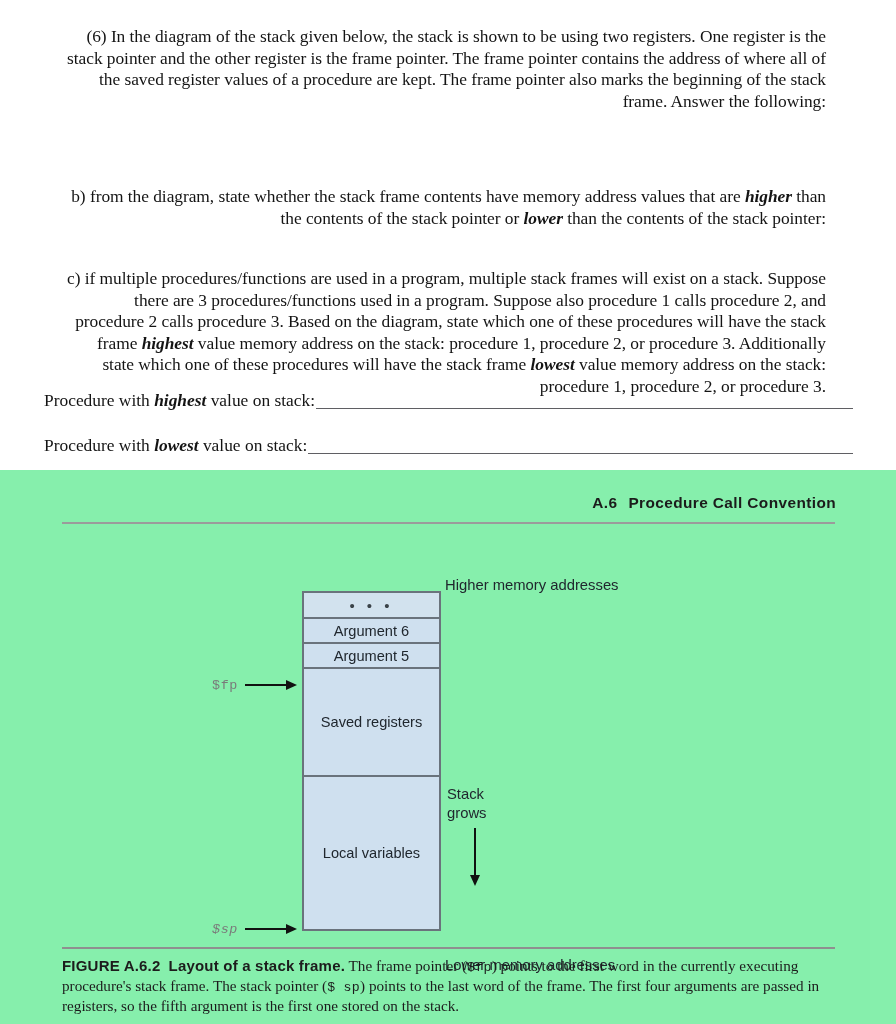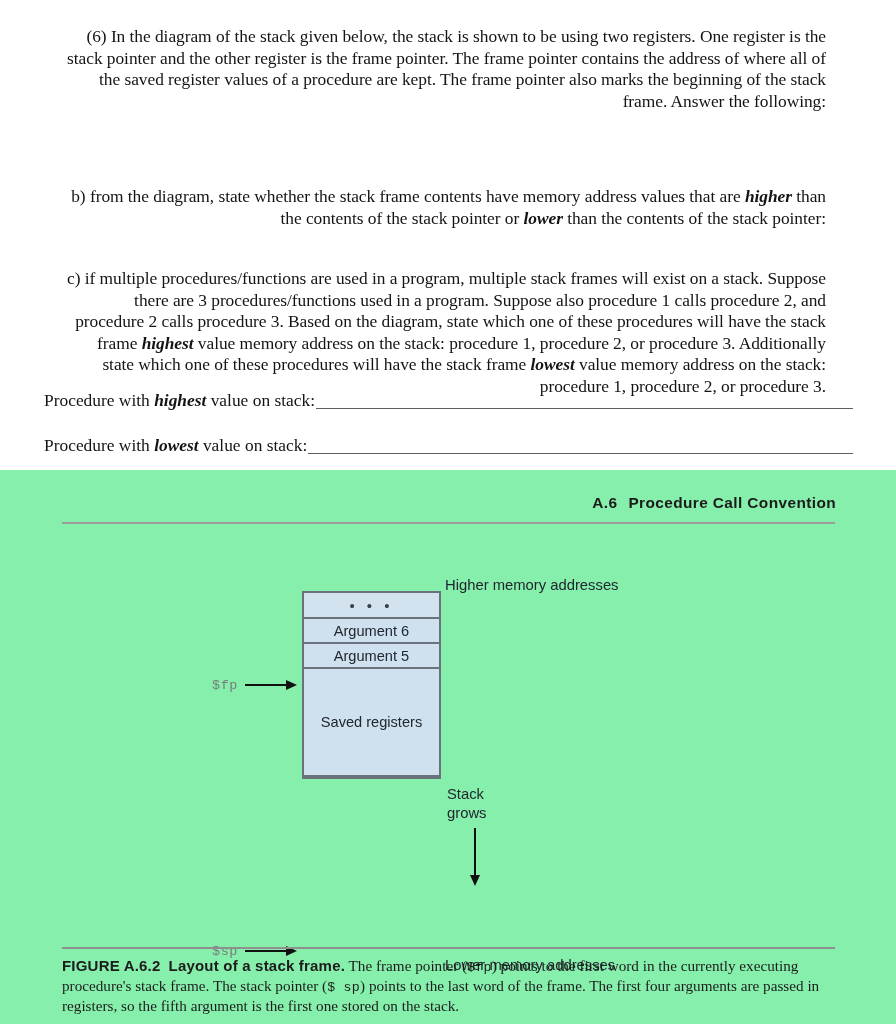--- a/index.html
+++ b/index.html
@@ -164,21 +164,21 @@
   }
   .ptr .ptr-arrow .head {
     position: absolute;
     right: 0; top: -4px;
     width: 0; height: 0;
     border-left: 11px solid #111;
     border-top: 5px solid transparent;
     border-bottom: 5px solid transparent;
   }
   .ptr-fp { left: 212px; top: 208px; }
-  .ptr-sp { left: 212px; top: 474px; }
+  .ptr-sp { left: 212px; top: 452px; font-style: italic; }
 
   
   .side-note {
     position: absolute;
     font-family: "Liberation Sans", sans-serif;
     font-size: 14.8px;
     color: #20272e;
     white-space: nowrap;
   }
   .note-higher { left: 445px; top: 107px; }
@@ -270,20 +270,21 @@
   </div>
   <div class="rule-top"></div>
 
   <div class="diagram">
 
     <div class="stackbox">
       <div class="cell cell-dots sep">• • •</div>
       <div class="cell cell-arg6 sep">Argument 6</div>
       <div class="cell cell-arg5 sep">Argument 5</div>
       <div class="cell cell-saved sep">Saved registers</div>
+      <div class="cell cell-local">Local variables</div>
     </div>
 
     <div class="ptr ptr-fp">
       <span class="ptr-label">$fp</span>
       <span class="ptr-arrow">
         <span class="shaft"></span>
           <span class="head"></span>
       </span>
     </div>
 

